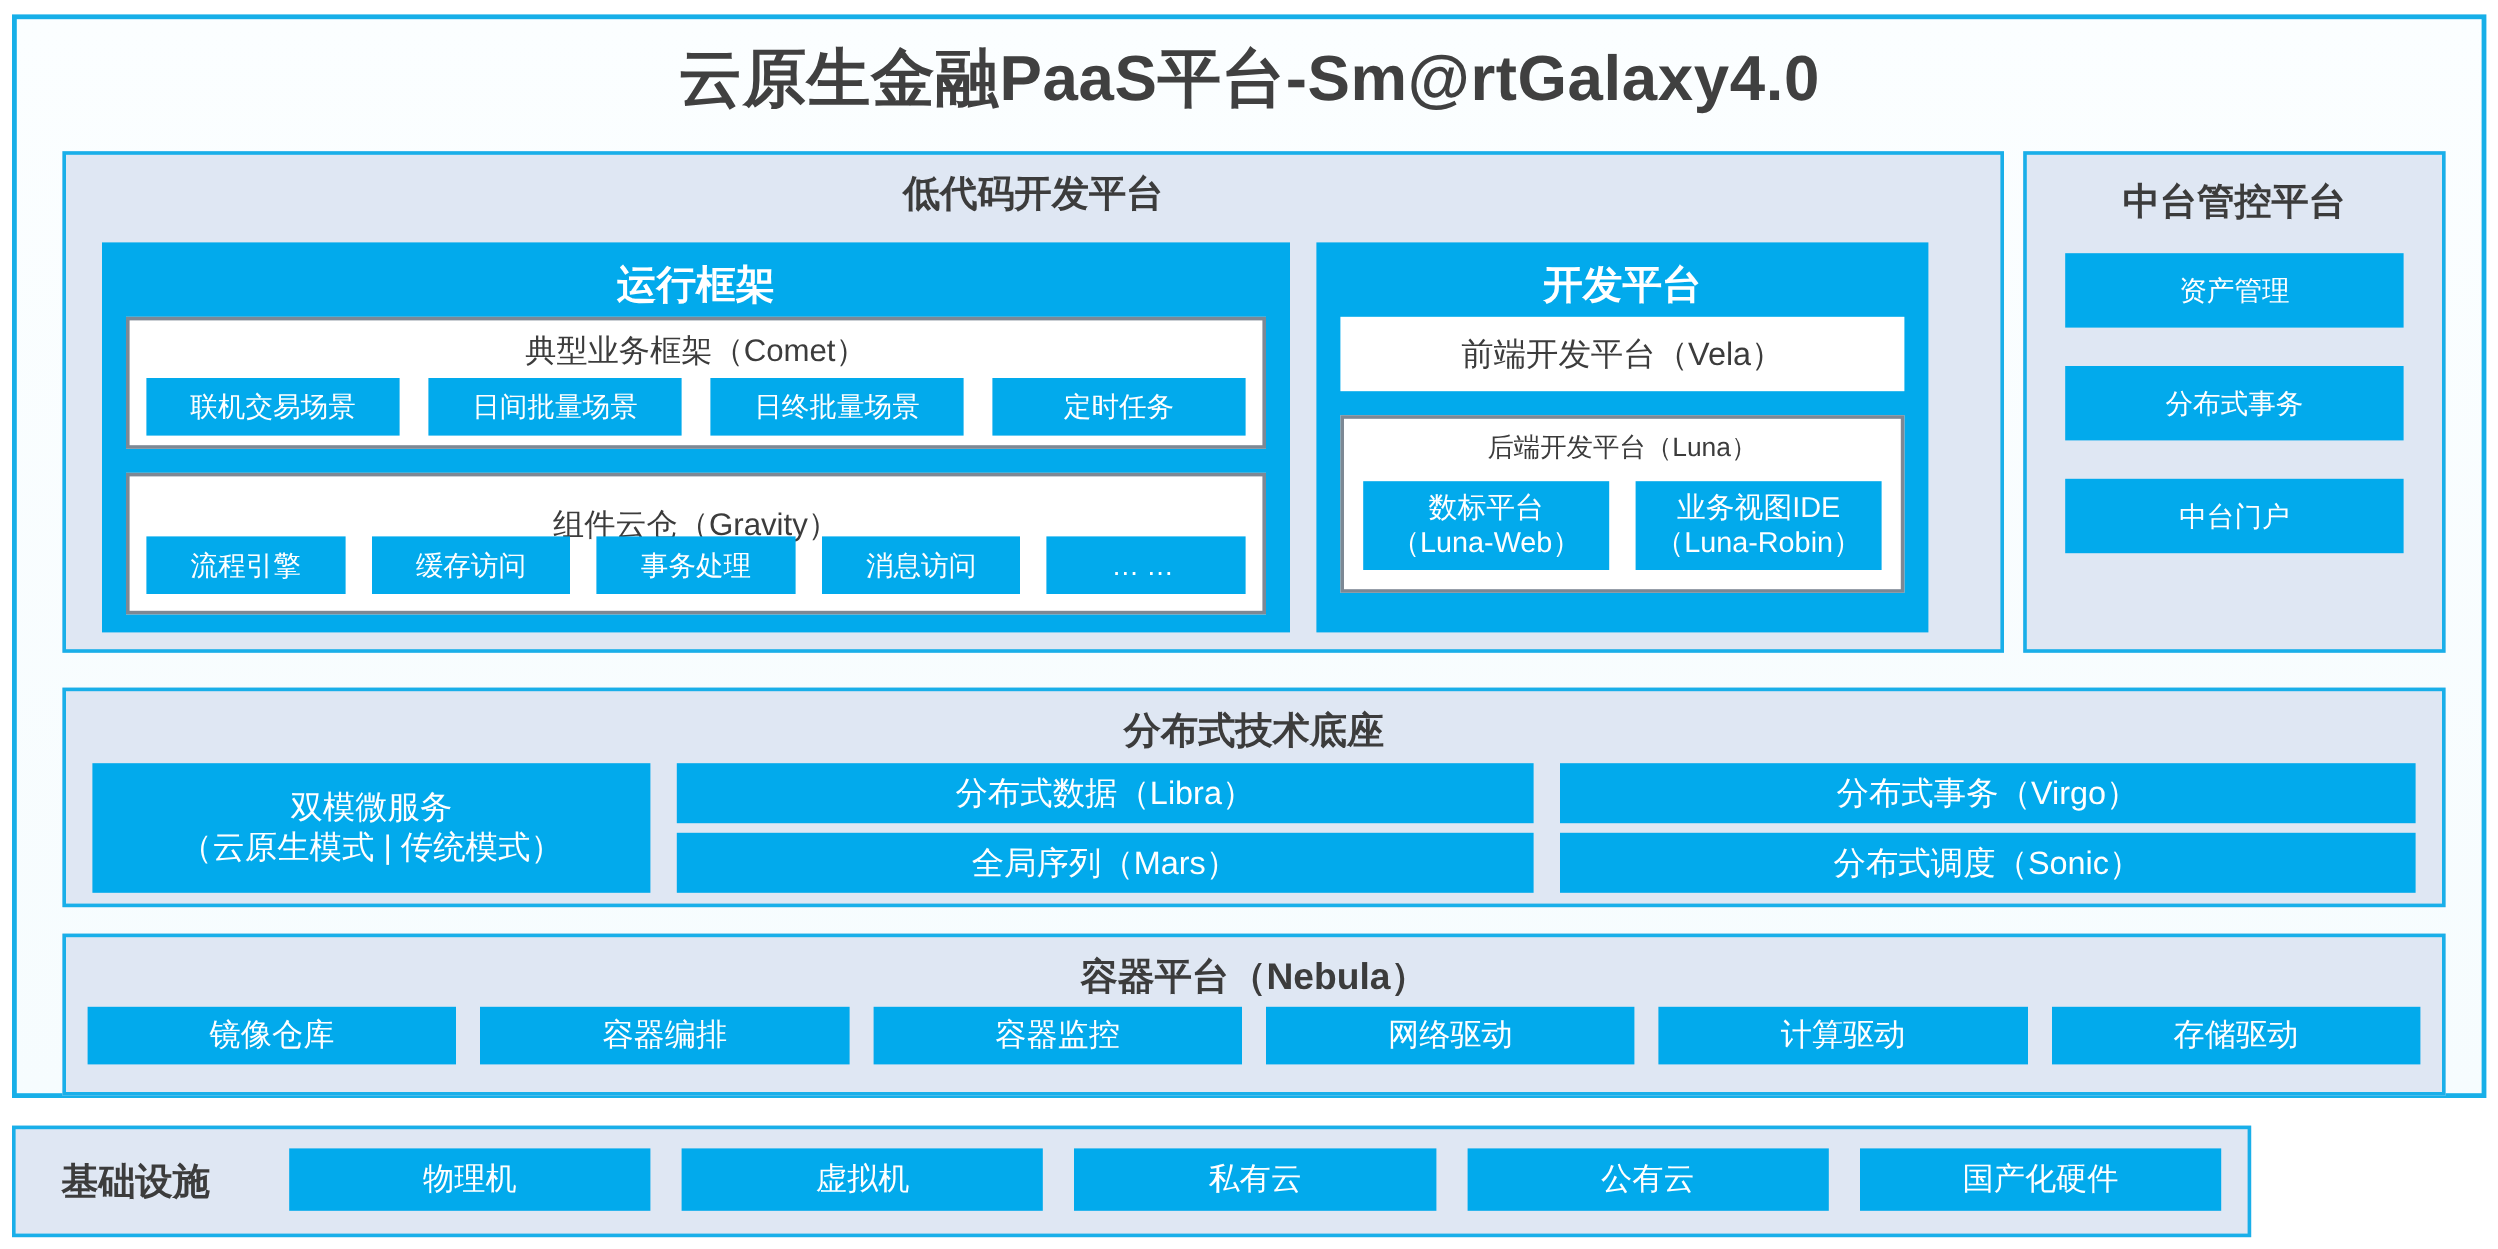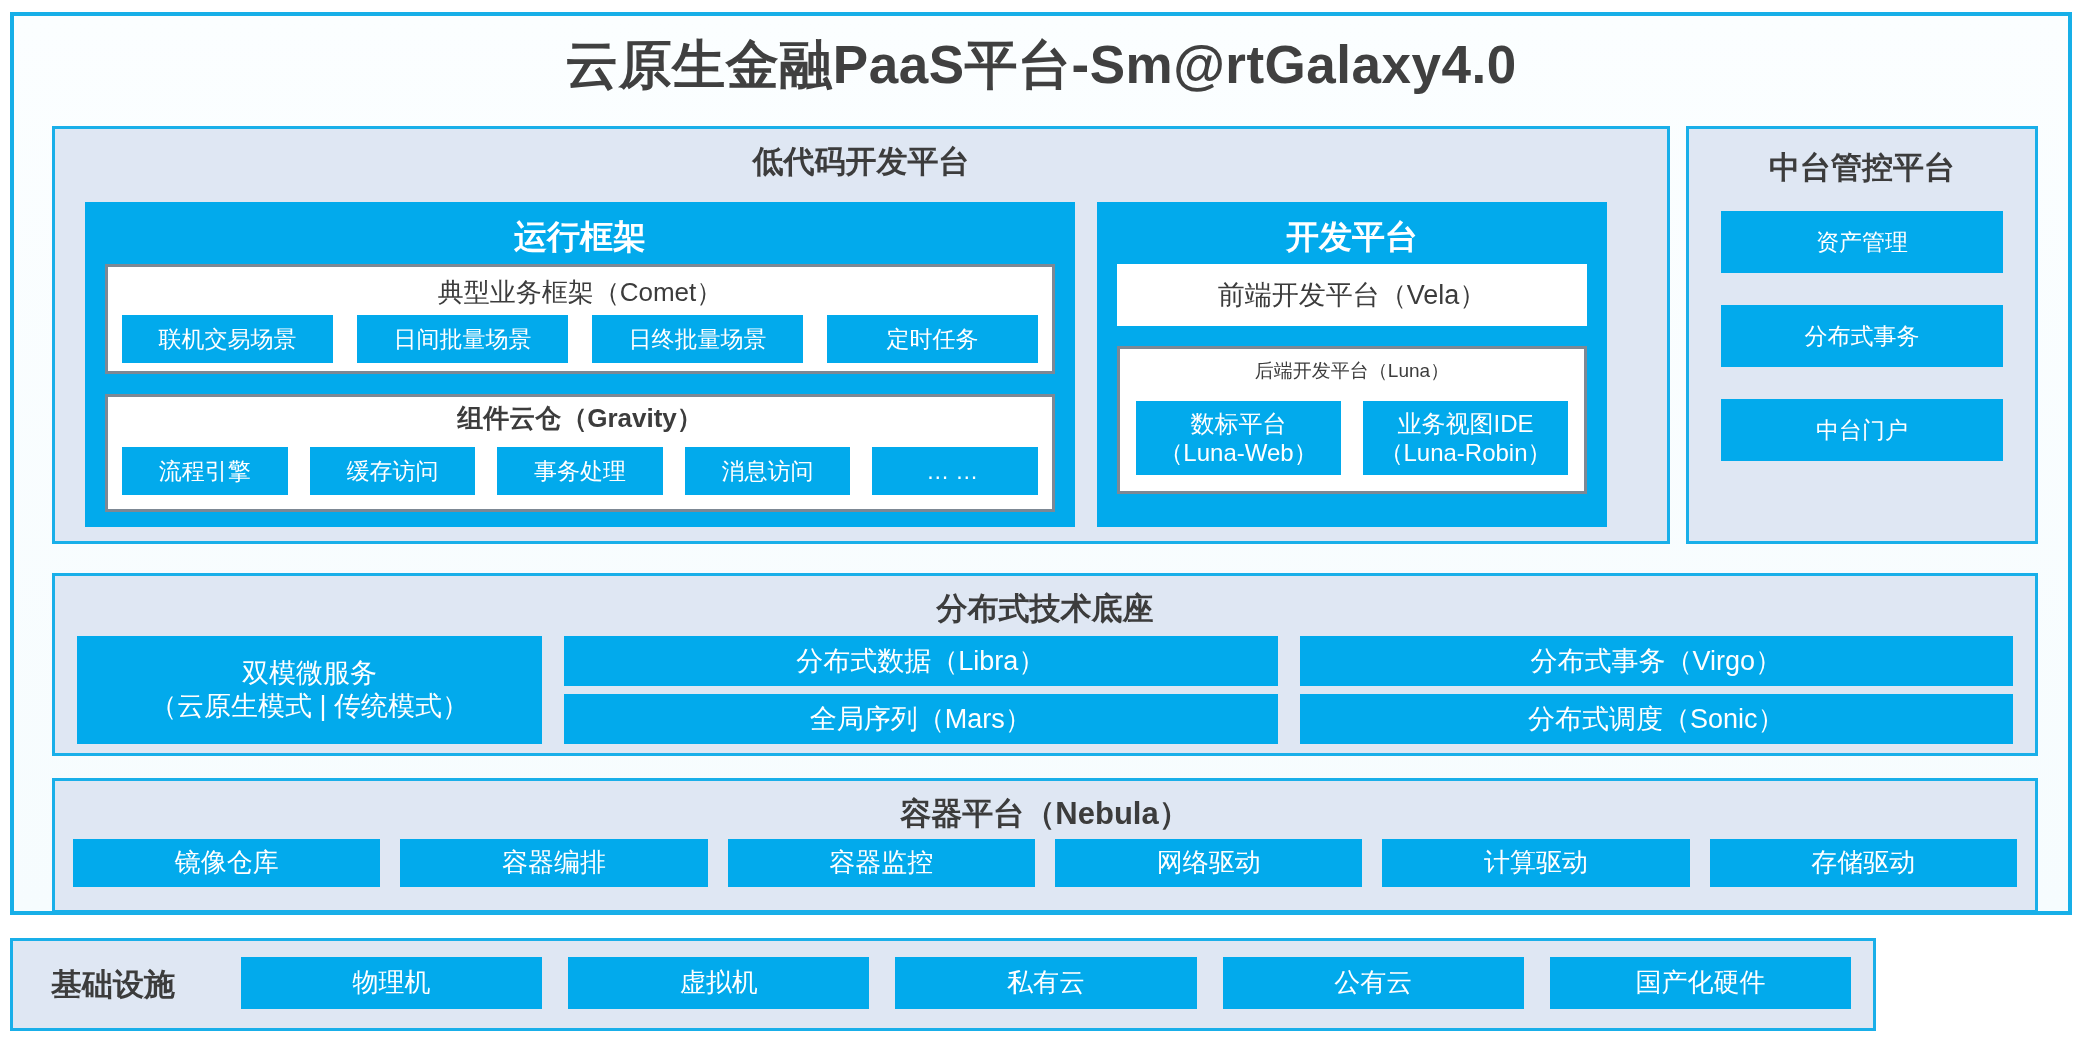--- a/index.html
+++ b/index.html
@@ -62,39 +62,39 @@
   #runbox{
     position:absolute;left:30px;top:73px;width:990px;height:325px;
     background:#02AAEC;box-sizing:border-box;
   }
   #runbox .blue-head{padding-top:13px;font-size:33px;}
   #comet{position:absolute;left:20px;top:62px;width:950px;height:110px;}
   #comet .whitebox-title{padding-top:8px;}
   #cometrow{position:absolute;left:14px;top:48px;right:14px;display:flex;gap:24px;}
   #cometrow .blue{height:48px;font-size:23px;flex:1 1 0;}
   #gravity{position:absolute;left:20px;top:192px;width:950px;height:118px;}
-  #gravity .whitebox-title{padding-top:4px;font-weight:bold;}
+  #gravity .whitebox-title{padding-top:23px;}
   #gravrow{position:absolute;left:14px;top:50px;right:14px;display:flex;gap:22px;}
   #gravrow .blue{height:48px;font-size:23px;flex:1 1 0;}
   .dots{letter-spacing:6px;font-size:23px;}
 
   
   #devbox{
     position:absolute;left:1042px;top:73px;width:510px;height:325px;
     background:#02AAEC;box-sizing:border-box;
   }
   #devbox .blue-head{padding-top:13px;font-size:33px;}
   #vela{
     position:absolute;left:20px;top:62px;width:470px;height:62px;
     background:#ffffff;box-sizing:border-box;
     display:flex;align-items:center;justify-content:center;
     font-size:27px;color:#3c3c3c;
   }
   #luna{position:absolute;left:20px;top:144px;width:470px;height:148px;}
-  #luna .whitebox-title{padding-top:9px;font-size:19px;}
+  #luna .whitebox-title{padding-top:9px;font-size:22px;}
   #lunarow{position:absolute;left:16px;top:52px;right:16px;display:flex;gap:22px;}
   #lunarow .blue{height:74px;font-size:24px;flex:1 1 0;flex-direction:column;}
   #lunarow .blue span{display:block;}
 
   
   #midoffice{left:1672px;top:110px;width:352px;height:418px;}
   #midoffice .panel-title{font-size:31px;padding-top:18px;}
   #midrow{position:absolute;left:32px;top:82px;right:32px;}
   #midrow .blue{height:62px;font-size:23px;margin-bottom:32px;}
 

